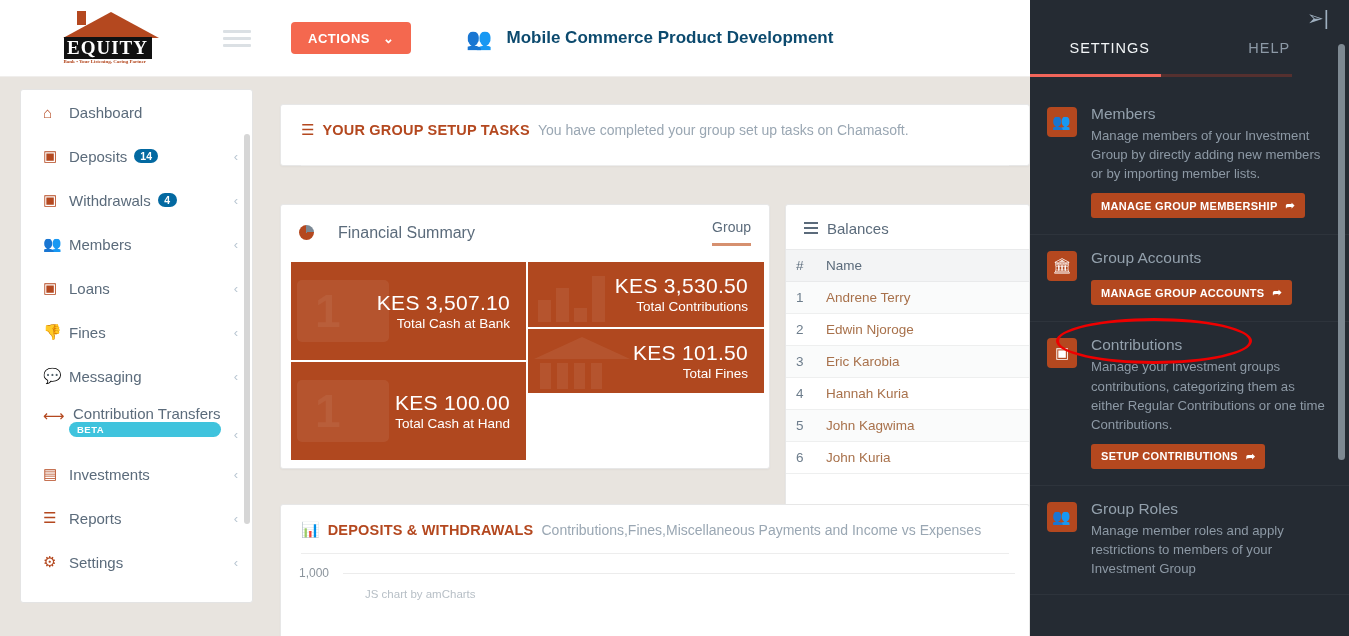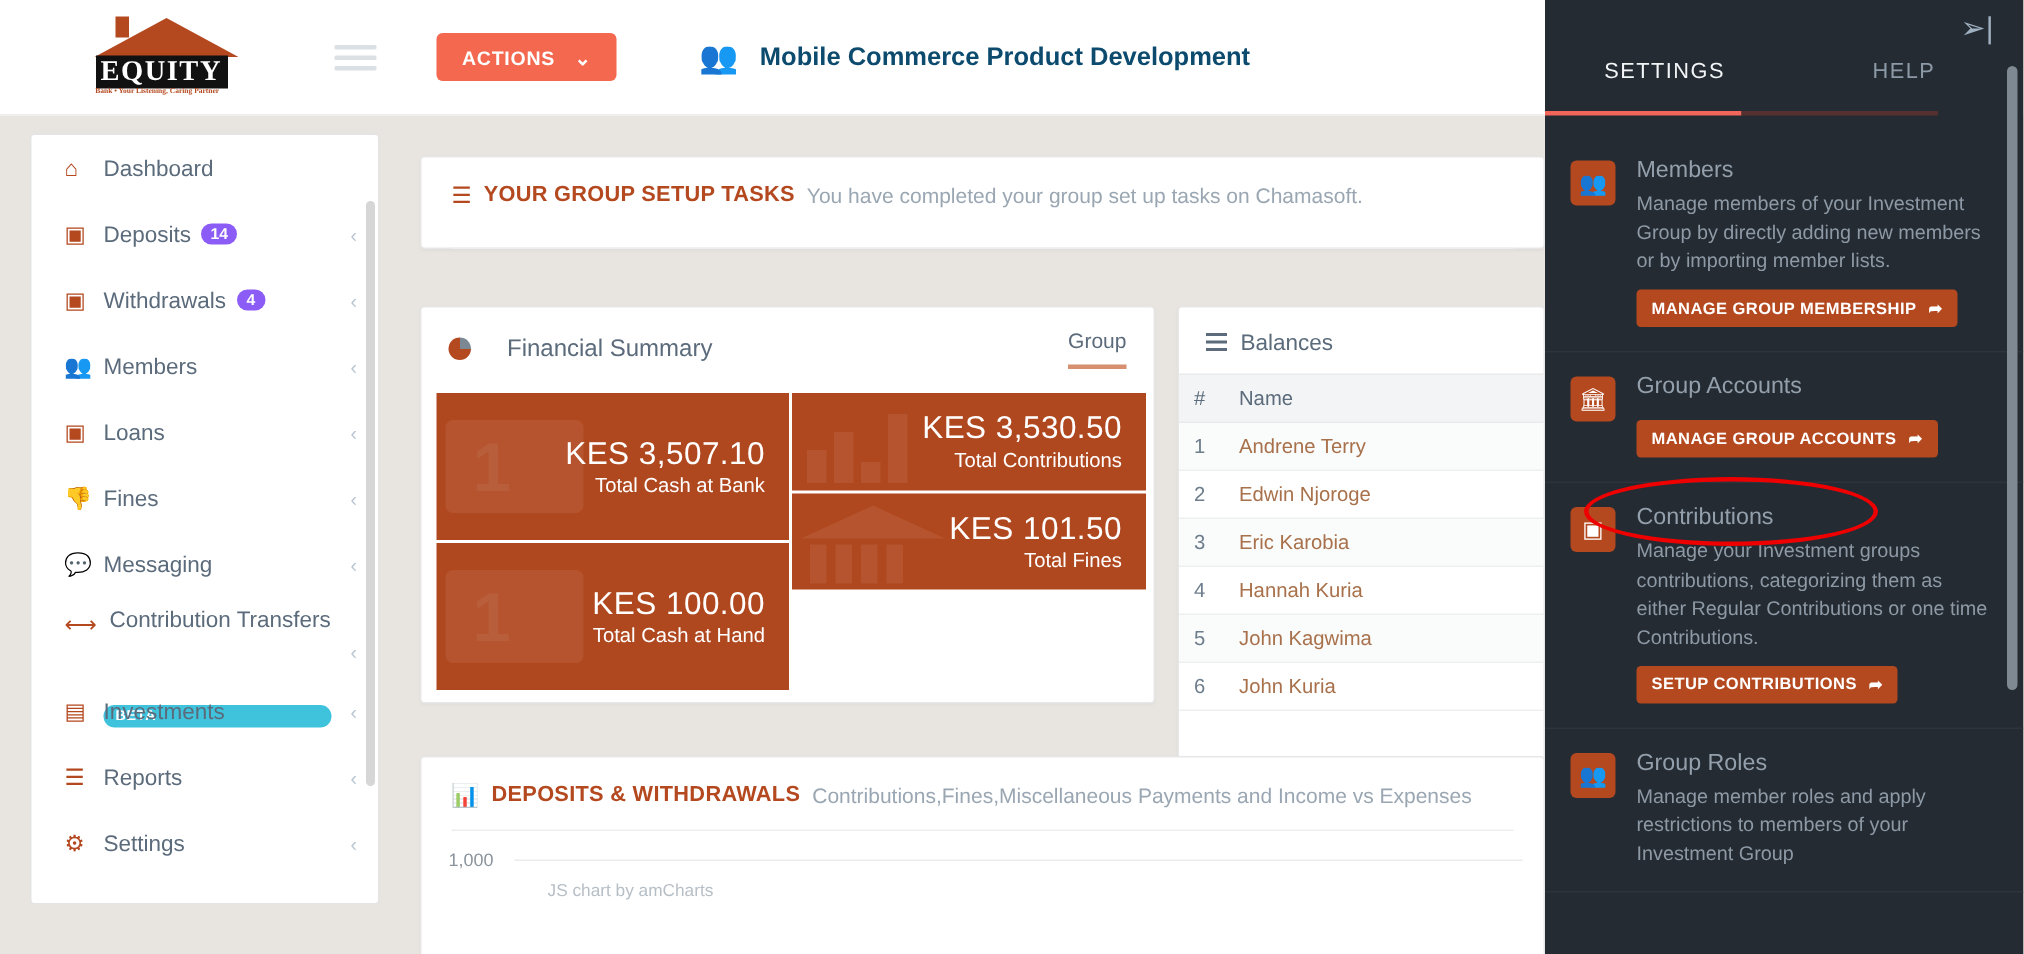--- a/index.html
+++ b/index.html
@@ -69,33 +69,33 @@
   }
   .nav-item {
     display: flex; align-items: center; height: 44px; padding: 0 14px 0 22px;
     cursor: pointer; position: relative;
   }
   .nav-item .ni {
     width: 22px; font-size: 15px; color: #b4481f; flex: none;
   }
   .nav-label { font-size: 15px; color: #5b6b7b; margin-left: 4px; }
   .nav-badge {
-    margin-left: 7px; background: #8b5cf6; color: #fff; font-size: 10.5px;
+    margin-left: 7px; background: #0369a1; color: #fff; font-size: 10.5px;
     font-weight: 700; border-radius: 9px; padding: 1px 6px; min-width: 19px;
     text-align: center;
   }
   .nav-chev { margin-left: auto; color: #b9c6d2; font-size: 13px; }
   .beta-pill {
     display: inline-block; background: #3fc3dd; color: #fff; font-size: 9.5px;
     font-weight: 700; border-radius: 9px; padding: 2px 8px; letter-spacing: .5px;
   }
   .nav-item.two-line { height: 54px; align-items: flex-start; padding-top: 7px; }
   .nav-item.two-line .ni { margin-top: 2px; }
   .nav-item.two-line .nav-chev { margin-top: 22px; }
-  .nav-stack { display: flex; flex-direction: column; margin-left: 4px; gap: 48px; }
+  .nav-stack { display: flex; flex-direction: column; margin-left: 4px; }
   .sb-scroll {
     position: absolute; right: 2px; top: 44px; width: 6px; height: 390px;
     background: #d6d6d6; border-radius: 3px;
   }
 
   
   .main { position: absolute; left: 265px; top: 89px; width: 765px; height: 547px; }
   .card {
     background: #fff; border: 1px solid #e7e7e7; border-radius: 3px;
     box-shadow: 0 1px 2px rgba(0,0,0,.035);

